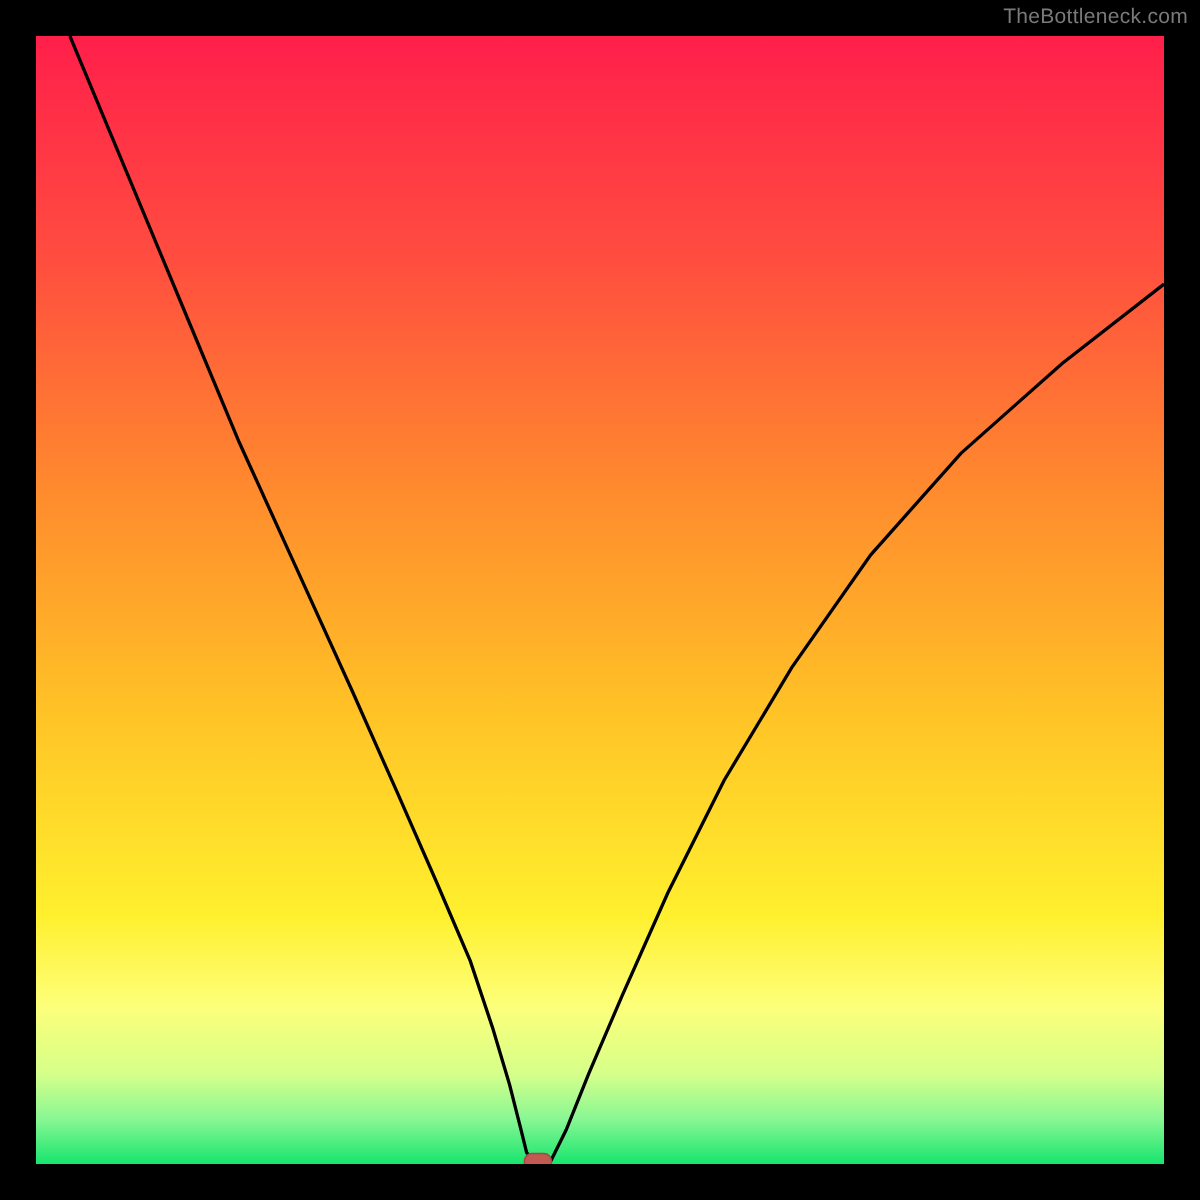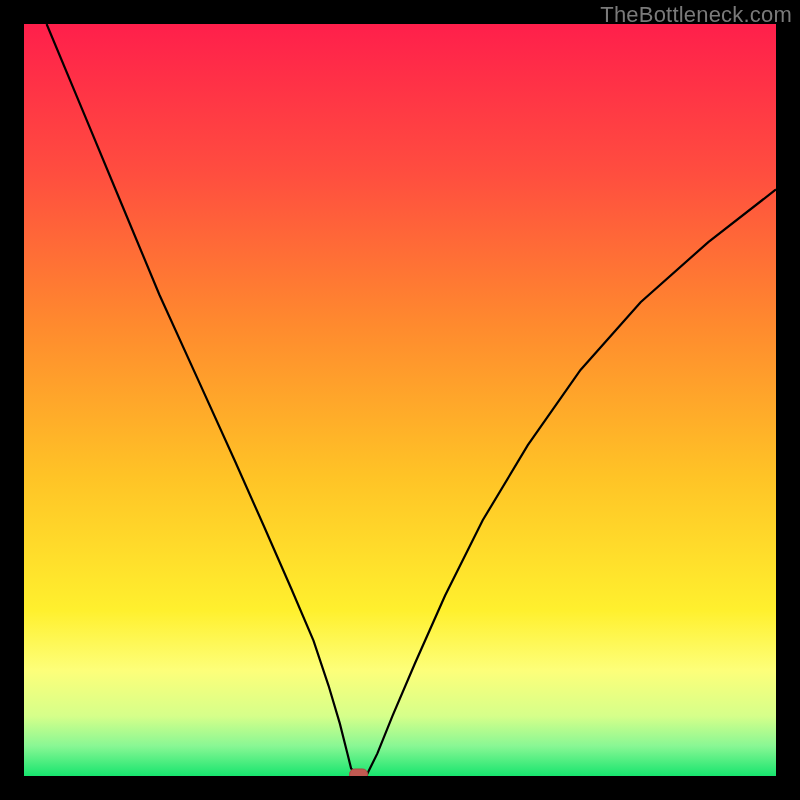--- a/index.html
+++ b/index.html
@@ -24,21 +24,21 @@
     left: 0;
     top: 0;
     width: 752px;
     height: 752px;
   }
   .watermark {
     position: absolute;
     top: 2px;
     right: 8px;
     color: #7a7a7a;
-    font-size: 22px;
+    font-size: 14px;
     font-weight: 500;
     letter-spacing: 0.2px;
   }
   .curve {
     fill: none;
     stroke: #000;
     stroke-width: 2.2;
   }
   .marker {
     fill: #c05a52;

